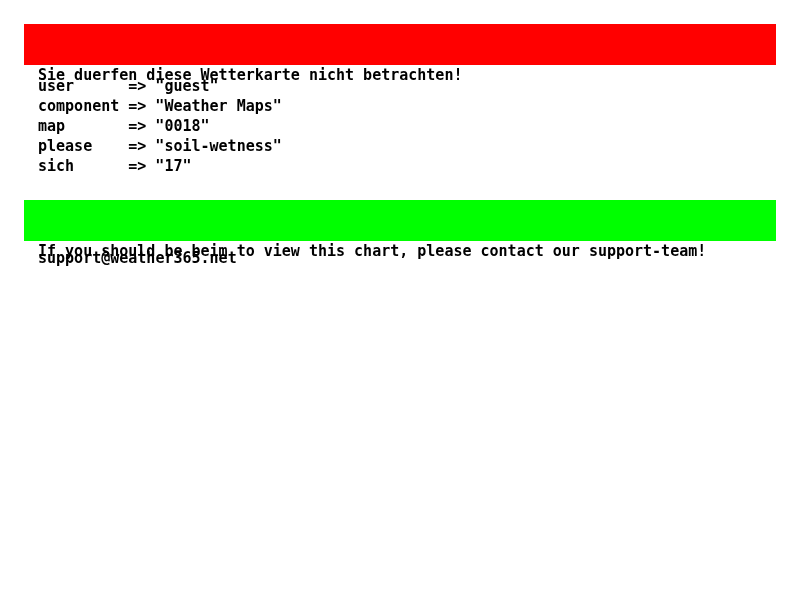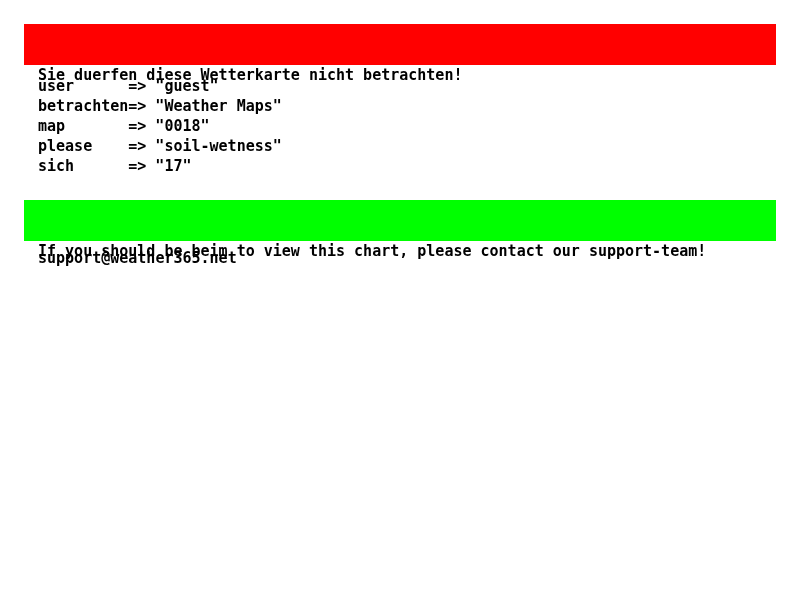--- a/index.html
+++ b/index.html
@@ -80,21 +80,21 @@
   <div class="line">Sie duerfen diese Wetterkarte nicht betrachten!</div>
 </div>
 
 <div class="kv-block">
   <div class="kv-row">
     <span class="kv-key">user</span>
     <span class="kv-arrow">=&gt;</span>
     <span class="kv-value">"guest"</span>
   </div>
   <div class="kv-row">
-    <span class="kv-key">betrachten</span>
+    <span class="kv-key">component</span>
     <span class="kv-arrow">=&gt;</span>
     <span class="kv-value">"Weather Maps"</span>
   </div>
   <div class="kv-row">
     <span class="kv-key">map</span>
     <span class="kv-arrow">=&gt;</span>
     <span class="kv-value">"0018"</span>
   </div>
   <div class="kv-row">
     <span class="kv-key">please</span>

